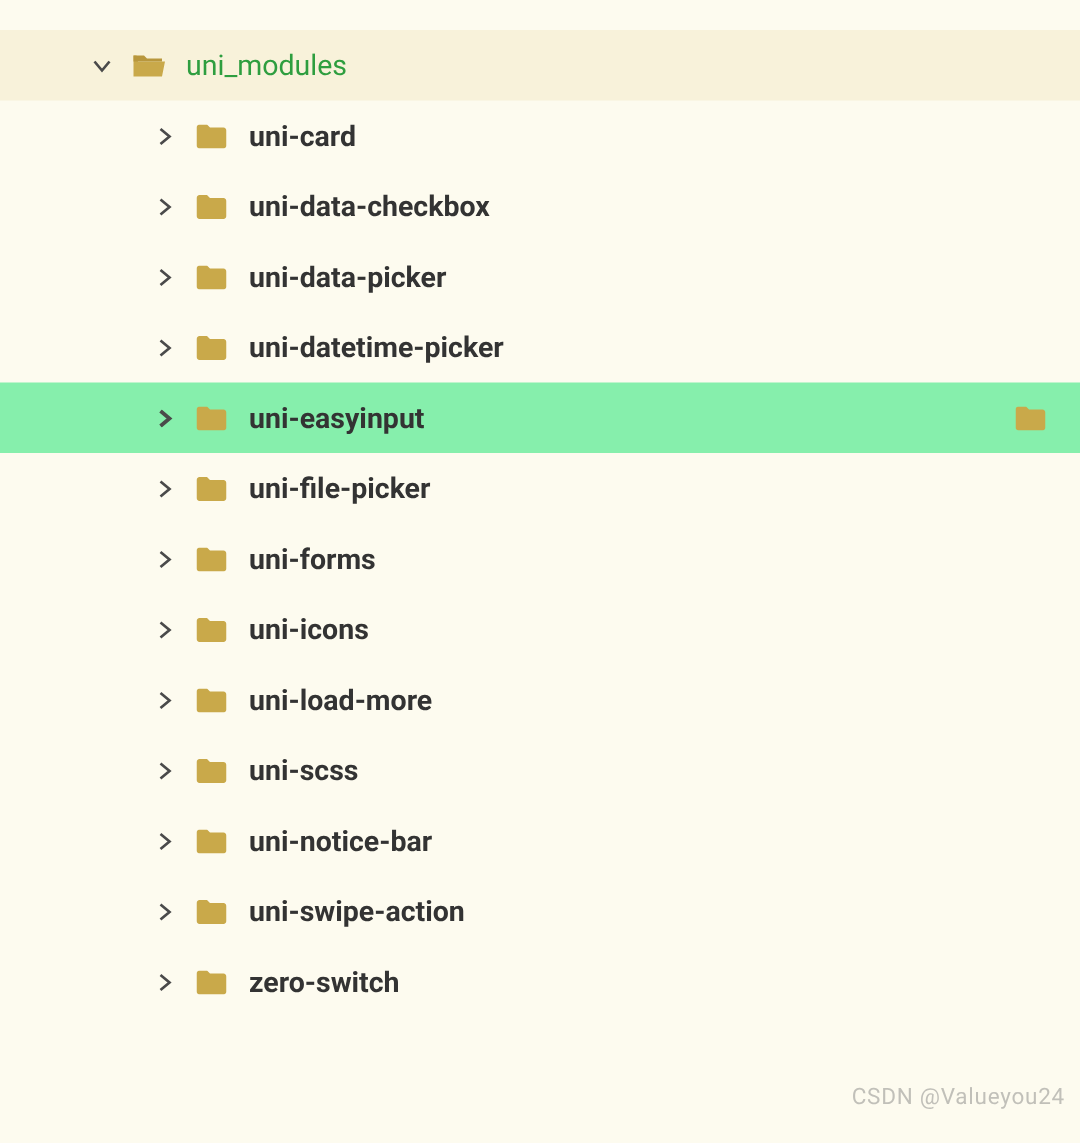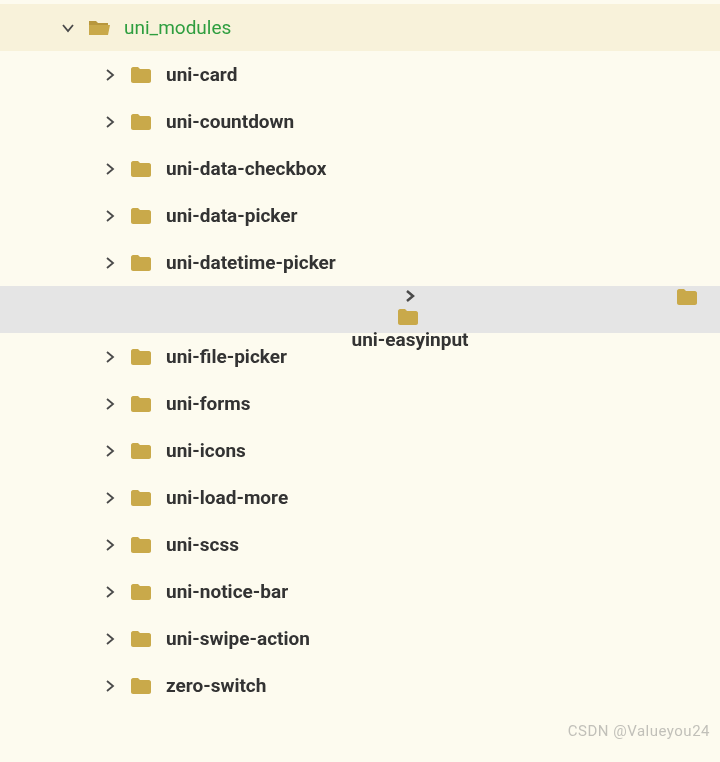--- a/index.html
+++ b/index.html
@@ -9,40 +9,39 @@
     }
     body {
       font-family: -apple-system, BlinkMacSystemFont, "Segoe UI", Roboto, "Helvetica Neue", Arial, sans-serif;
       background: #fdfbef;
       width: 720px;
       height: 762px;
       overflow: hidden;
       position: relative;
     }
     .tree {
-      padding-top: 4px;
+      padding-top: 20px;
     }
     .tree-row {
       display: flex;
       align-items: center;
       height: 47px;
       padding-left: 58px;
       position: relative;
     }
     .tree-row.root {
       padding-left: 58px;
       background: #f8f2da;
     }
     .tree-row.child {
       padding-left: 100px;
       font-weight: bold;
     }
     .tree-row.highlighted {
-      background: #e5e5e5;
-      flex-direction: column;
+      background: #86efac;
     }
     .chevron {
       width: 20px;
       height: 20px;
       display: flex;
       align-items: center;
       justify-content: center;
       color: #4a4a4a;
       flex-shrink: 0;
     }
@@ -125,33 +124,20 @@
         <span class="chevron">
           <svg width="12" height="12" viewBox="0 0 12 12">
             <path d="M3 1 L9 6 L3 11" fill="none" stroke="currentColor" stroke-width="1.8"></path>
           </svg>
         </span>
         <span class="folder-icon">
           <svg width="20" height="16" viewBox="0 0 20 16">
             <path d="M0 2 C0 1 1 0 2 0 L7 0 L9 2 L18 2 C19 2 20 3 20 4 L20 14 C20 15 19 16 18 16 L2 16 C1 16 0 15 0 14 Z" fill="#c9a94a"></path>
           </svg>
         </span>
-        <span class="label">uni-countdown</span>
-      </div>
-      <div class="tree-row child">
-        <span class="chevron">
-          <svg width="12" height="12" viewBox="0 0 12 12">
-            <path d="M3 1 L9 6 L3 11" fill="none" stroke="currentColor" stroke-width="1.8"></path>
-          </svg>
-        </span>
-        <span class="folder-icon">
-          <svg width="20" height="16" viewBox="0 0 20 16">
-            <path d="M0 2 C0 1 1 0 2 0 L7 0 L9 2 L18 2 C19 2 20 3 20 4 L20 14 C20 15 19 16 18 16 L2 16 C1 16 0 15 0 14 Z" fill="#c9a94a"></path>
-          </svg>
-        </span>
         <span class="label">uni-data-checkbox</span>
       </div>
       <div class="tree-row child">
         <span class="chevron">
           <svg width="12" height="12" viewBox="0 0 12 12">
             <path d="M3 1 L9 6 L3 11" fill="none" stroke="currentColor" stroke-width="1.8"></path>
           </svg>
         </span>
         <span class="folder-icon">
           <svg width="20" height="16" viewBox="0 0 20 16">

